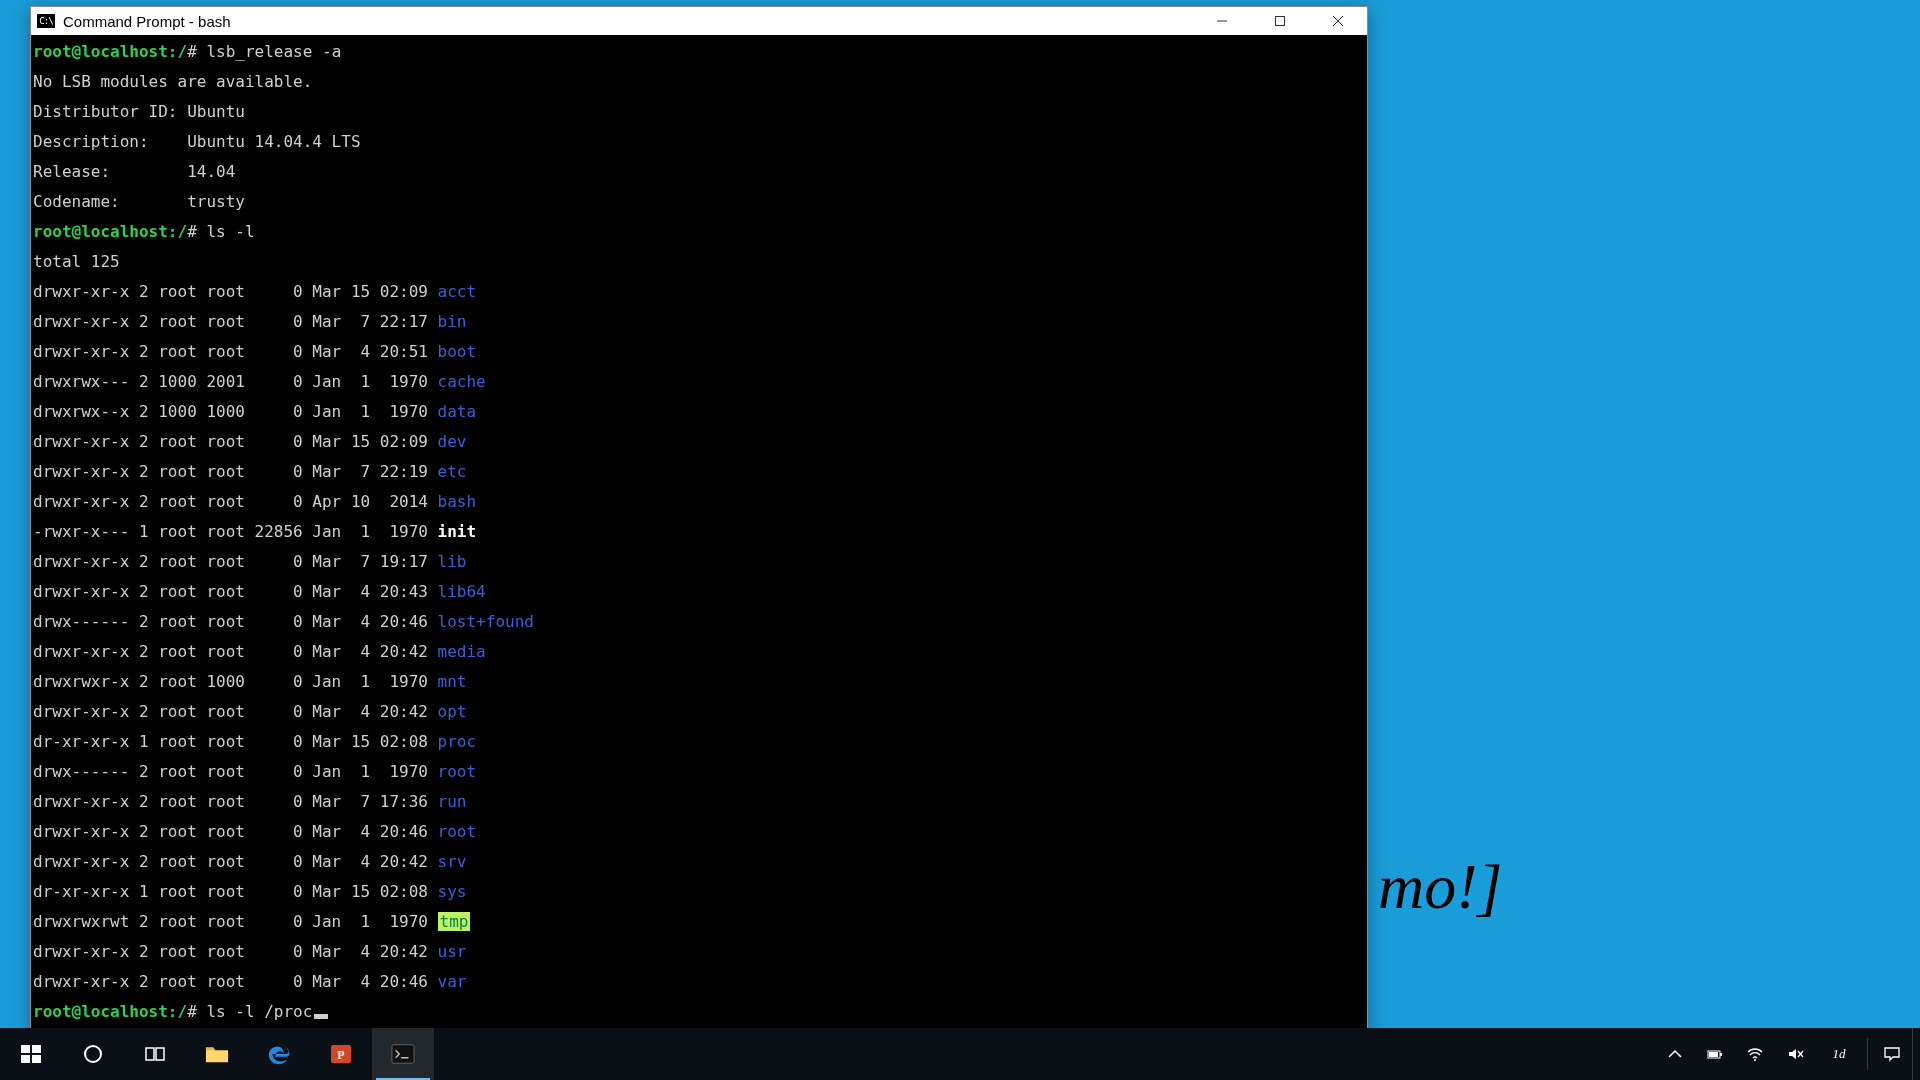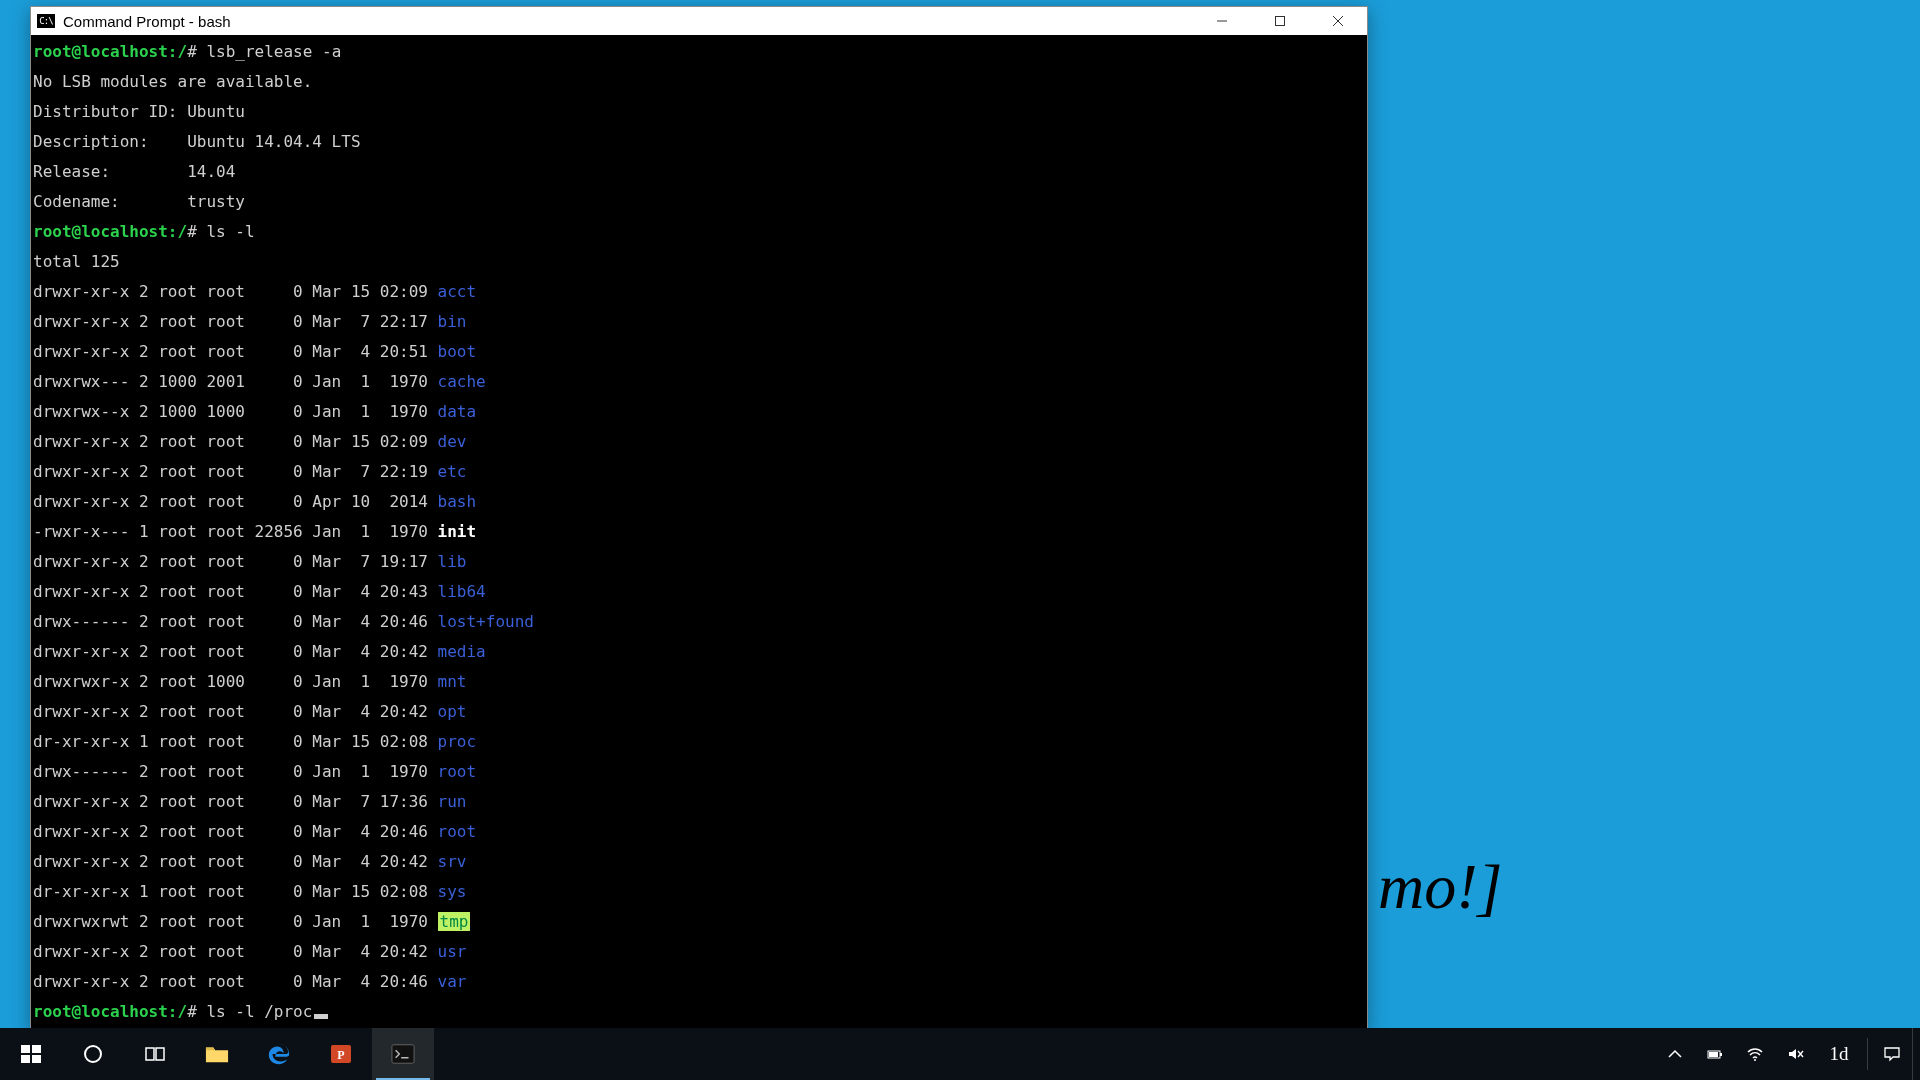--- a/index.html
+++ b/index.html
@@ -106,21 +106,22 @@
     height: 2px; background: #76b9ed;
   }
   .taskbar .right {
     margin-left: auto;
     display: flex;
     align-items: stretch;
   }
   .taskbar .tray {
     width: 40px;
     display: inline-flex; align-items: center; justify-content: center;
-    font-size: 19px;
+    font-size: 13px;
+    font-style: italic;
   }
   .taskbar .tray svg { width: 18px; height: 18px; }
   .taskbar .sep { width: 1px; background: rgba(255,255,255,.18); margin: 10px 4px; }
   .taskbar .showdesktop { width: 8px; border-left: 1px solid rgba(255,255,255,.18); }
 
   
   .folder-ic { width: 26px; height: 22px; }
   .edge-ic   { width: 26px; height: 26px; }
   .ppt-ic    { width: 24px; height: 24px; }
   .term-ic   { width: 26px; height: 22px; }

